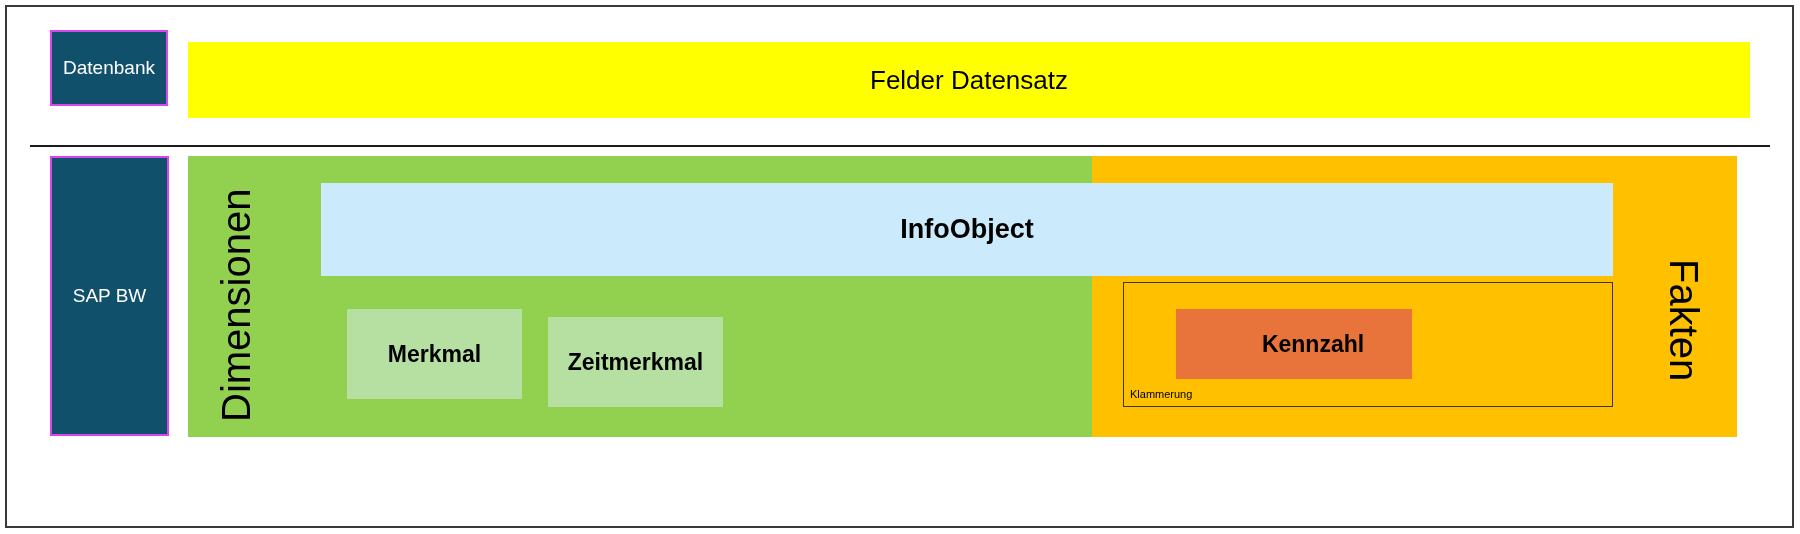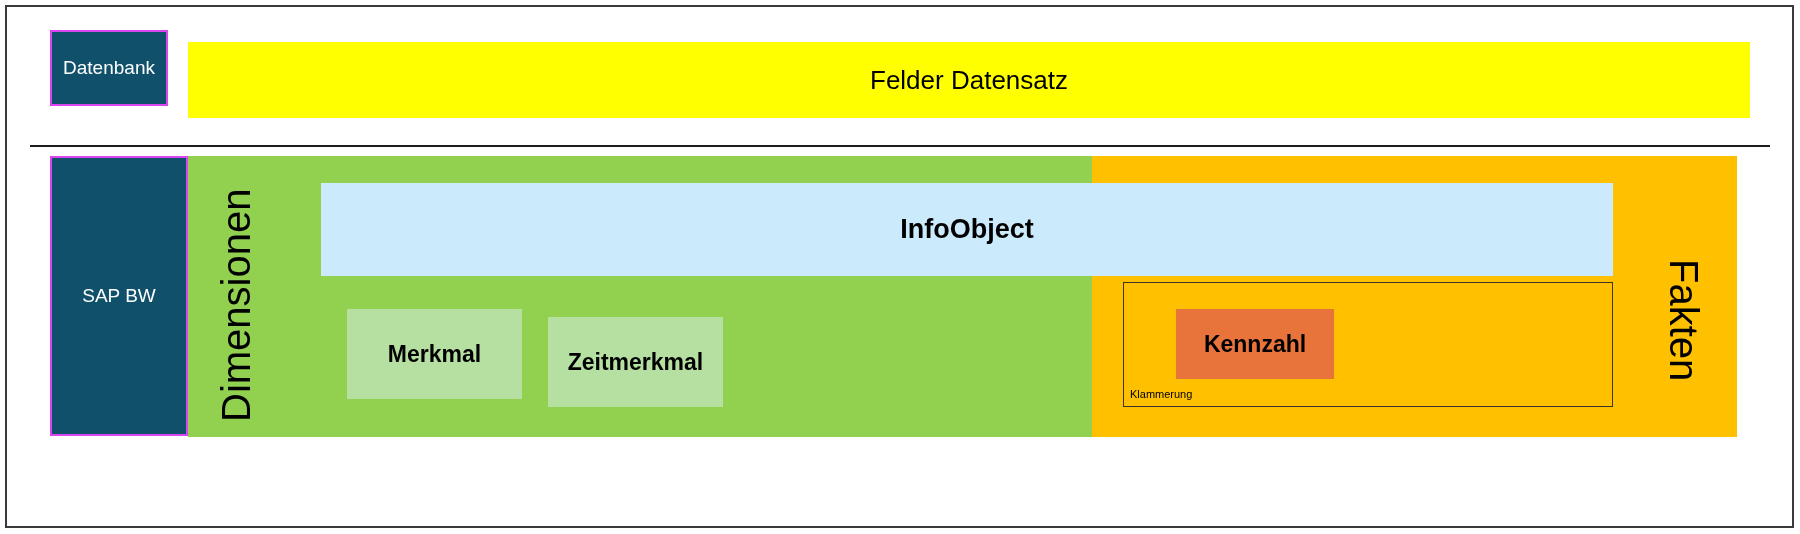--- a/index.html
+++ b/index.html
@@ -50,21 +50,21 @@
   }
   #db-label {
     left: 50px;
     top: 30px;
     width: 118px;
     height: 76px;
   }
   #bw-label {
     left: 50px;
     top: 156px;
-    width: 138px;
+    width: 119px;
     height: 280px;
   }
 
   
   #fields-bar {
     position: absolute;
     left: 188px;
     top: 30px;
     width: 1562px;
     height: 76px;
@@ -182,21 +182,21 @@
     top: 309px;
     height: 70px;
     background: #e8743b;
     display: flex;
     align-items: center;
     justify-content: center;
     font-size: 23px;
     font-weight: bold;
     color: #000000;
   }
-  #kf-0 { left: 1176px; width: 158px; }
+  #kf-0 { left: 1176px; width: 198px; padding-left: 38px; }
   #kf-1 { left: 1379px; width: 169px; }
 </style>
 </head>
 <body>
 
 <div id="canvas">
 
   <div class="frame"></div>
   <div class="divider"></div>
 

